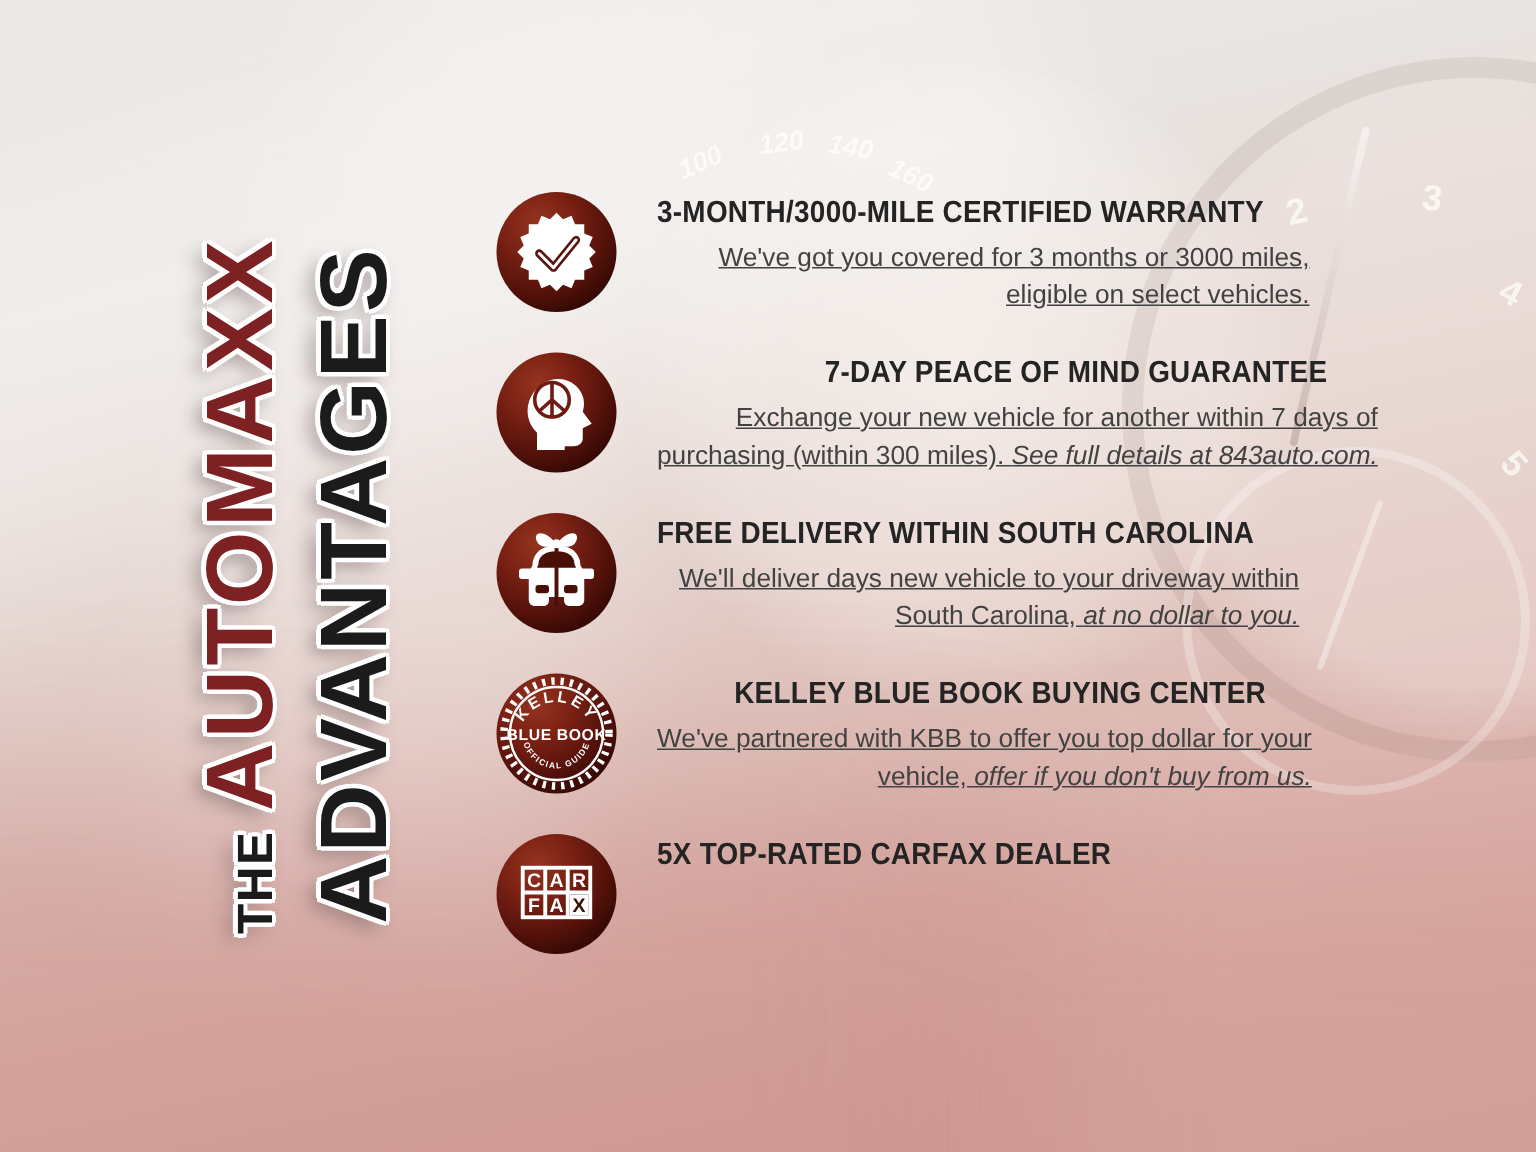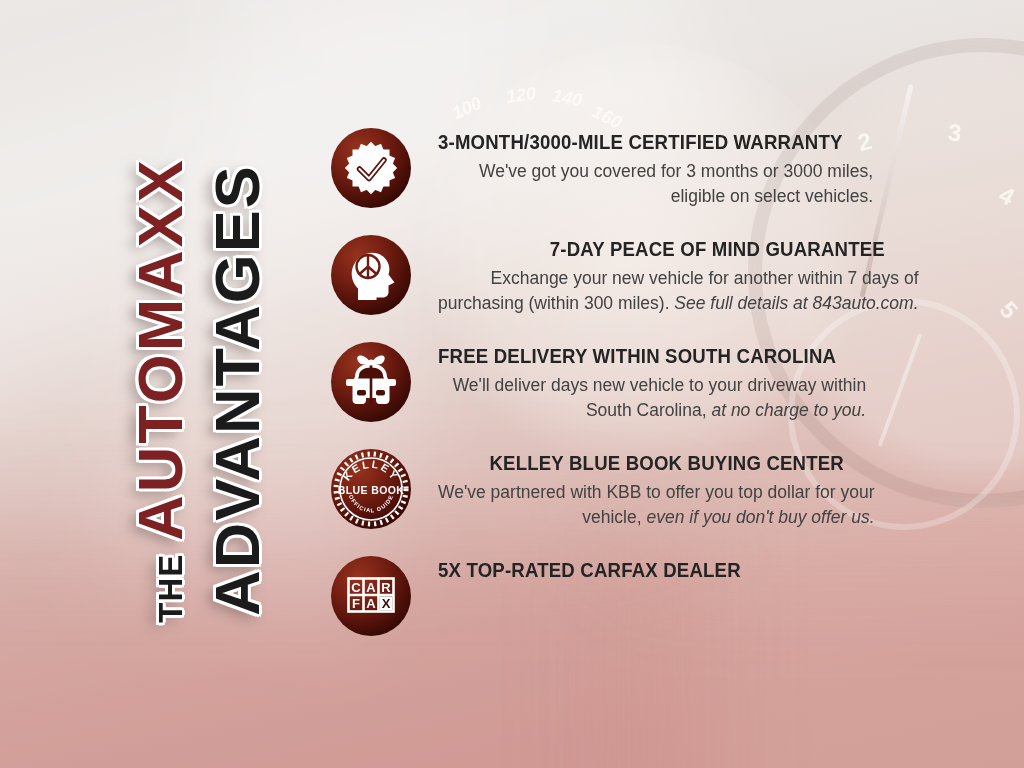--- a/index.html
+++ b/index.html
@@ -98,21 +98,21 @@
   .icon-circle svg { display:block; width:80px; height:80px; }
   .row-text { padding-top:3px;text-align:right; }
   .row-heading {
     font-size:20px; font-weight:700; line-height:22px; letter-spacing:.2px;
     color:var(--heading-color, #242424);
     transform:scale(.93,1.02); transform-origin:left bottom;
     margin-bottom:6px;
   }
   .row-body {
     font-size:17.5px; line-height:25px; color:var(--body-color, #424242);
-    white-space:pre-line; max-width:492px;
+    white-space:pre-line; max-width:492px;text-decoration:underline;
   }
   .it { font-style:italic; }
 
   .kbb-text { font-weight:700; fill:#fff; }
 </style>
 </head>
 <body>
 
 <div class="page">
 
@@ -192,21 +192,21 @@
           <path d="M28 34 C28 28.5 33 25.5 40 25.5 C47 25.5 52 28.5 52 34 L53 36.5 H27 Z" fill="#4a1008"></path>
           <rect x="26" y="48" width="9" height="5.5" rx="2" fill="#4a1008"></rect>
           <rect x="45" y="48" width="9" height="5.5" rx="2" fill="#4a1008"></rect>
           <rect x="38.7" y="21.5" width="2.6" height="40.5" fill="#4a1008"></rect>
           <circle cx="40" cy="20.5" r="3" fill="#ffffff"></circle>
         </svg>
       </div>
       <div class="row-text">
         <div class="row-heading">FREE DELIVERY WITHIN SOUTH CAROLINA</div>
         <div class="row-body"><span>We'll deliver days new vehicle to your driveway within
-South Carolina, </span><span class="it">at no charge to you.</span></div>
+South Carolina, </span><span class="it">at no dollar to you.</span></div>
       </div>
     </div>
 
     <div class="row">
       <div class="icon-circle">
         <svg viewBox="0 0 80 80" aria-hidden="true">
           <circle cx="40" cy="40" r="35" fill="none" stroke="#ffffff" stroke-width="5" stroke-dasharray="2.2 4"></circle>
           <circle cx="40" cy="40" r="31" fill="none" stroke="#ffffff" stroke-width="1.6"></circle>
           <defs>
             <path id="kbtop" d="M 15 44 A 25 25 0 0 1 65 44" fill="none"></path>
@@ -217,21 +217,21 @@
           </text>
           <text class="kbb-text" x="40" y="44.5" text-anchor="middle" font-size="10.5" letter-spacing="0.4" font-family="Liberation Sans, sans-serif">BLUE BOOK</text>
           <text class="kbb-text" font-size="5.6" letter-spacing="1" font-family="Liberation Sans, sans-serif">
             <textPath href="#kbbot" startOffset="50%" text-anchor="middle">OFFICIAL GUIDE</textPath>
           </text>
         </svg>
       </div>
       <div class="row-text">
         <div class="row-heading">KELLEY BLUE BOOK BUYING CENTER</div>
         <div class="row-body"><span>We've partnered with KBB to offer you top dollar for your
-vehicle, </span><span class="it">even if you don't buy offer us.</span></div>
+vehicle, </span><span class="it">offer if you don't buy from us.</span></div>
       </div>
     </div>
 
     <div class="row">
       <div class="icon-circle">
         <svg viewBox="0 0 80 80" aria-hidden="true">
           <rect x="17.5" y="22.5" width="45" height="33" fill="none" stroke="#ffffff" stroke-width="2.6"></rect>
           <path d="M32.5 22.5 V55.5 M47.5 22.5 V55.5 M17.5 39 H62.5" fill="none" stroke="#ffffff" stroke-width="2.6"></path>
           <rect x="48.9" y="40.4" width="12.3" height="13.8" fill="#ffffff"></rect>
           <g font-family="Liberation Sans, sans-serif" font-weight="700" font-size="13" text-anchor="middle" fill="#ffffff">

